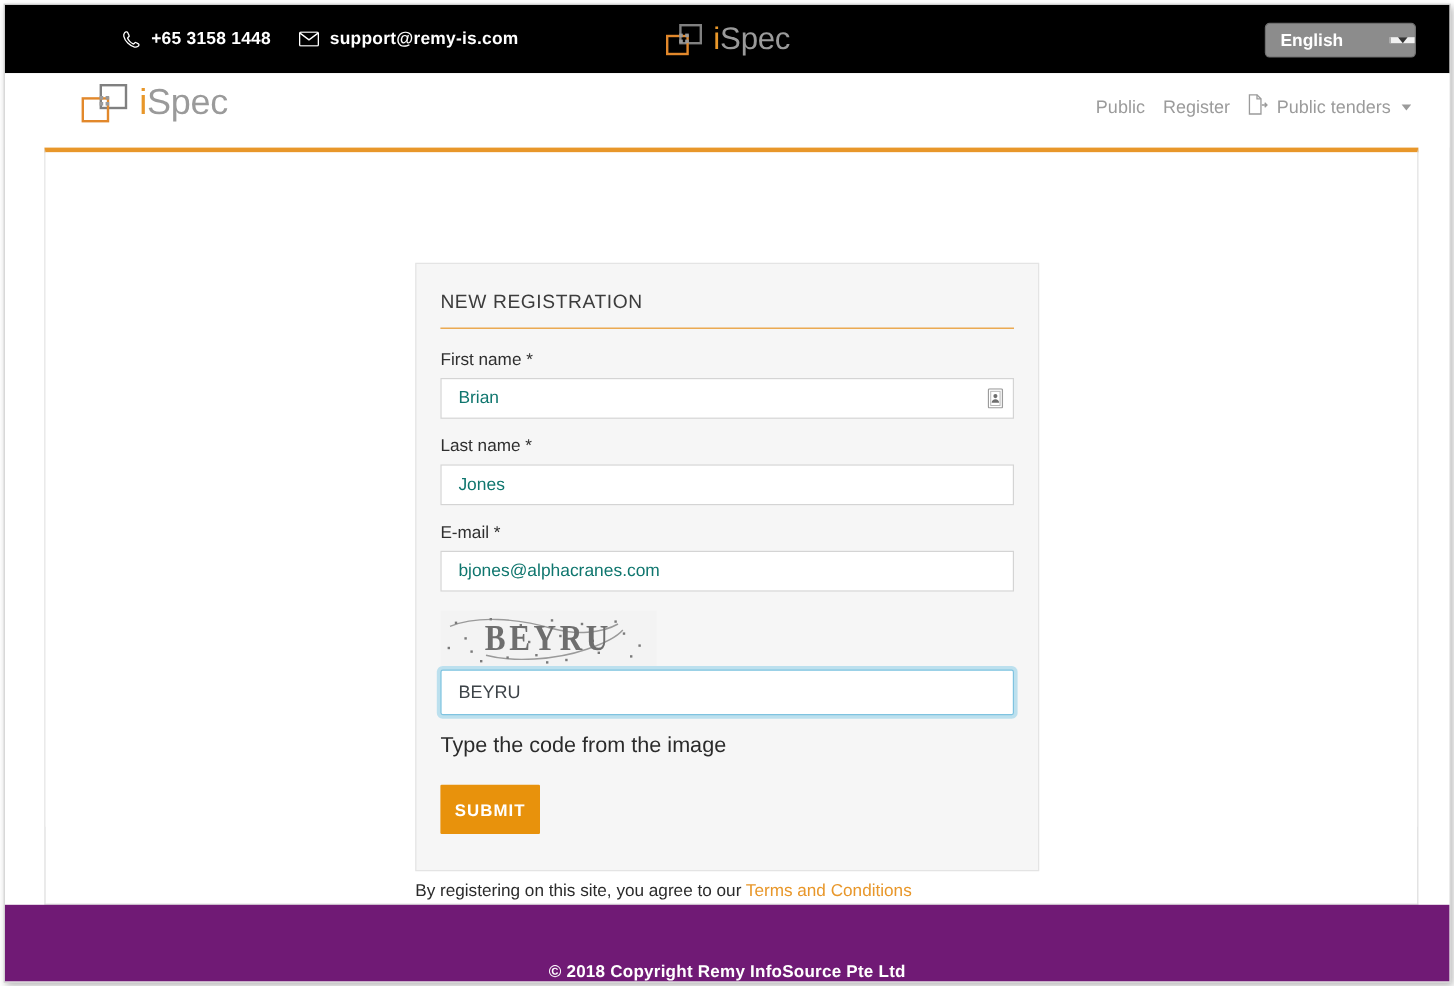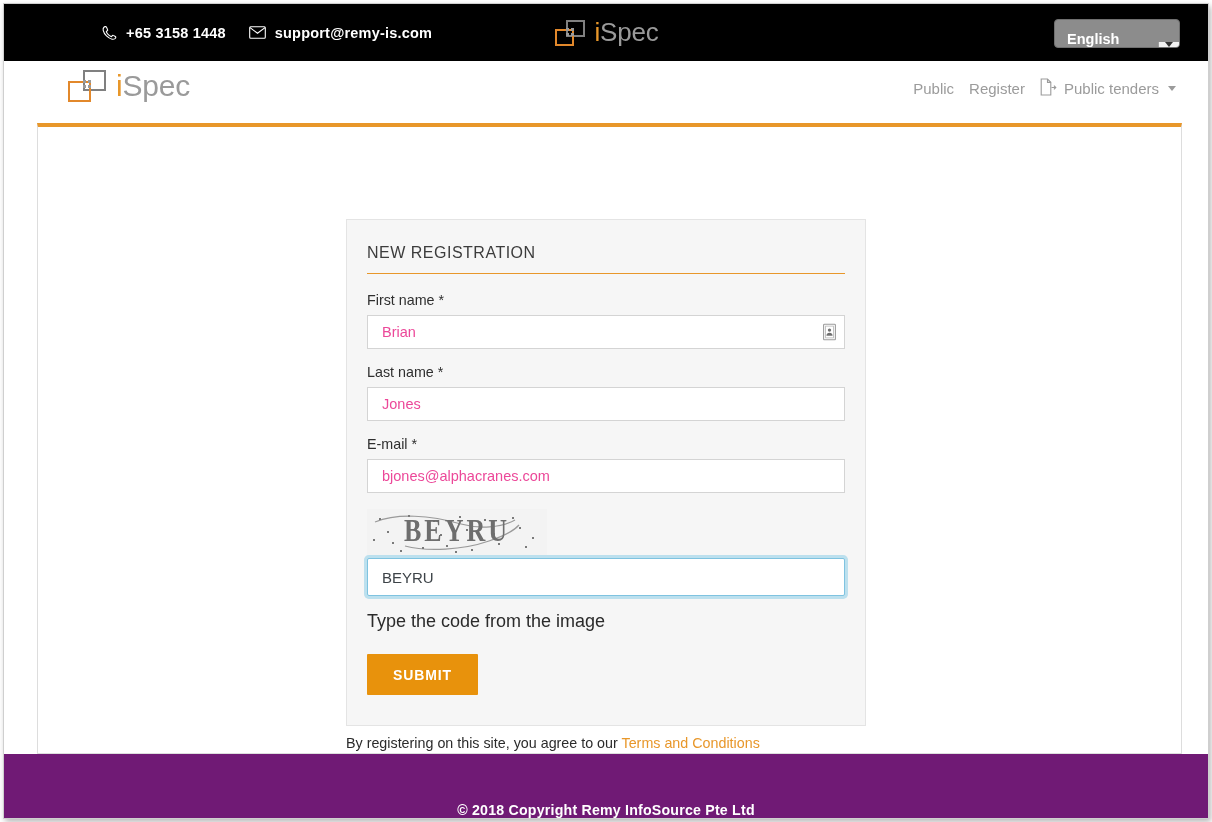--- a/index.html
+++ b/index.html
@@ -78,21 +78,21 @@
   }
 
   
   .lang-select {
     position: absolute;
     right: 28px; top: 15px;
     width: 126px; height: 29px;
     background: #8c8c8c;
     border-radius: 4px;
     border: 1px solid #6f6f6f;
-    display: flex; align-items: flex-end;
+    display: flex; align-items: center;
     overflow: hidden;
     cursor: pointer;
   }
   .lang-select .lang-label {
     flex: 1;
     display: flex; align-items: center;
     padding-left: 12px;
     color: #ffffff;
     font-size: 14.5px;
     font-weight: bold;
@@ -202,21 +202,21 @@
     margin-bottom: 7px;
   }
   .field-input-wrap { position: relative; }
   .field-input {
     width: 100%;
     height: 34px;
     border: 1px solid #d4d4d4;
     background: #ffffff;
     font-family: "Liberation Sans", sans-serif;
     font-size: 14.5px;
-    color: #ec4899;
+    color: #0f766e;
     padding: 0 30px 0 14px;
     outline: none;
     border-radius: 0;
   }
   .autofill-icon {
     position: absolute;
     right: 9px; top: 50%;
     transform: translateY(-50%);
     width: 13px; height: 17px;
     display: flex; align-items: center; justify-content: center;
@@ -265,21 +265,21 @@
 
   .submit-btn {
     margin-top: 22px;
     background: #e8920c;
     border: none;
     color: #ffffff;
     font-family: "Liberation Sans", sans-serif;
     font-weight: bold;
     font-size: 14px;
     letter-spacing: 0.9px;
-    padding: 0 26px;
+    padding: 0 12px;
     height: 41px;
     cursor: pointer;
     border-radius: 1px;
   }
 
   .terms-line {
     position: absolute;
     left: 308px; top: 608px;
     width: 560px;
     font-size: 14.3px;

